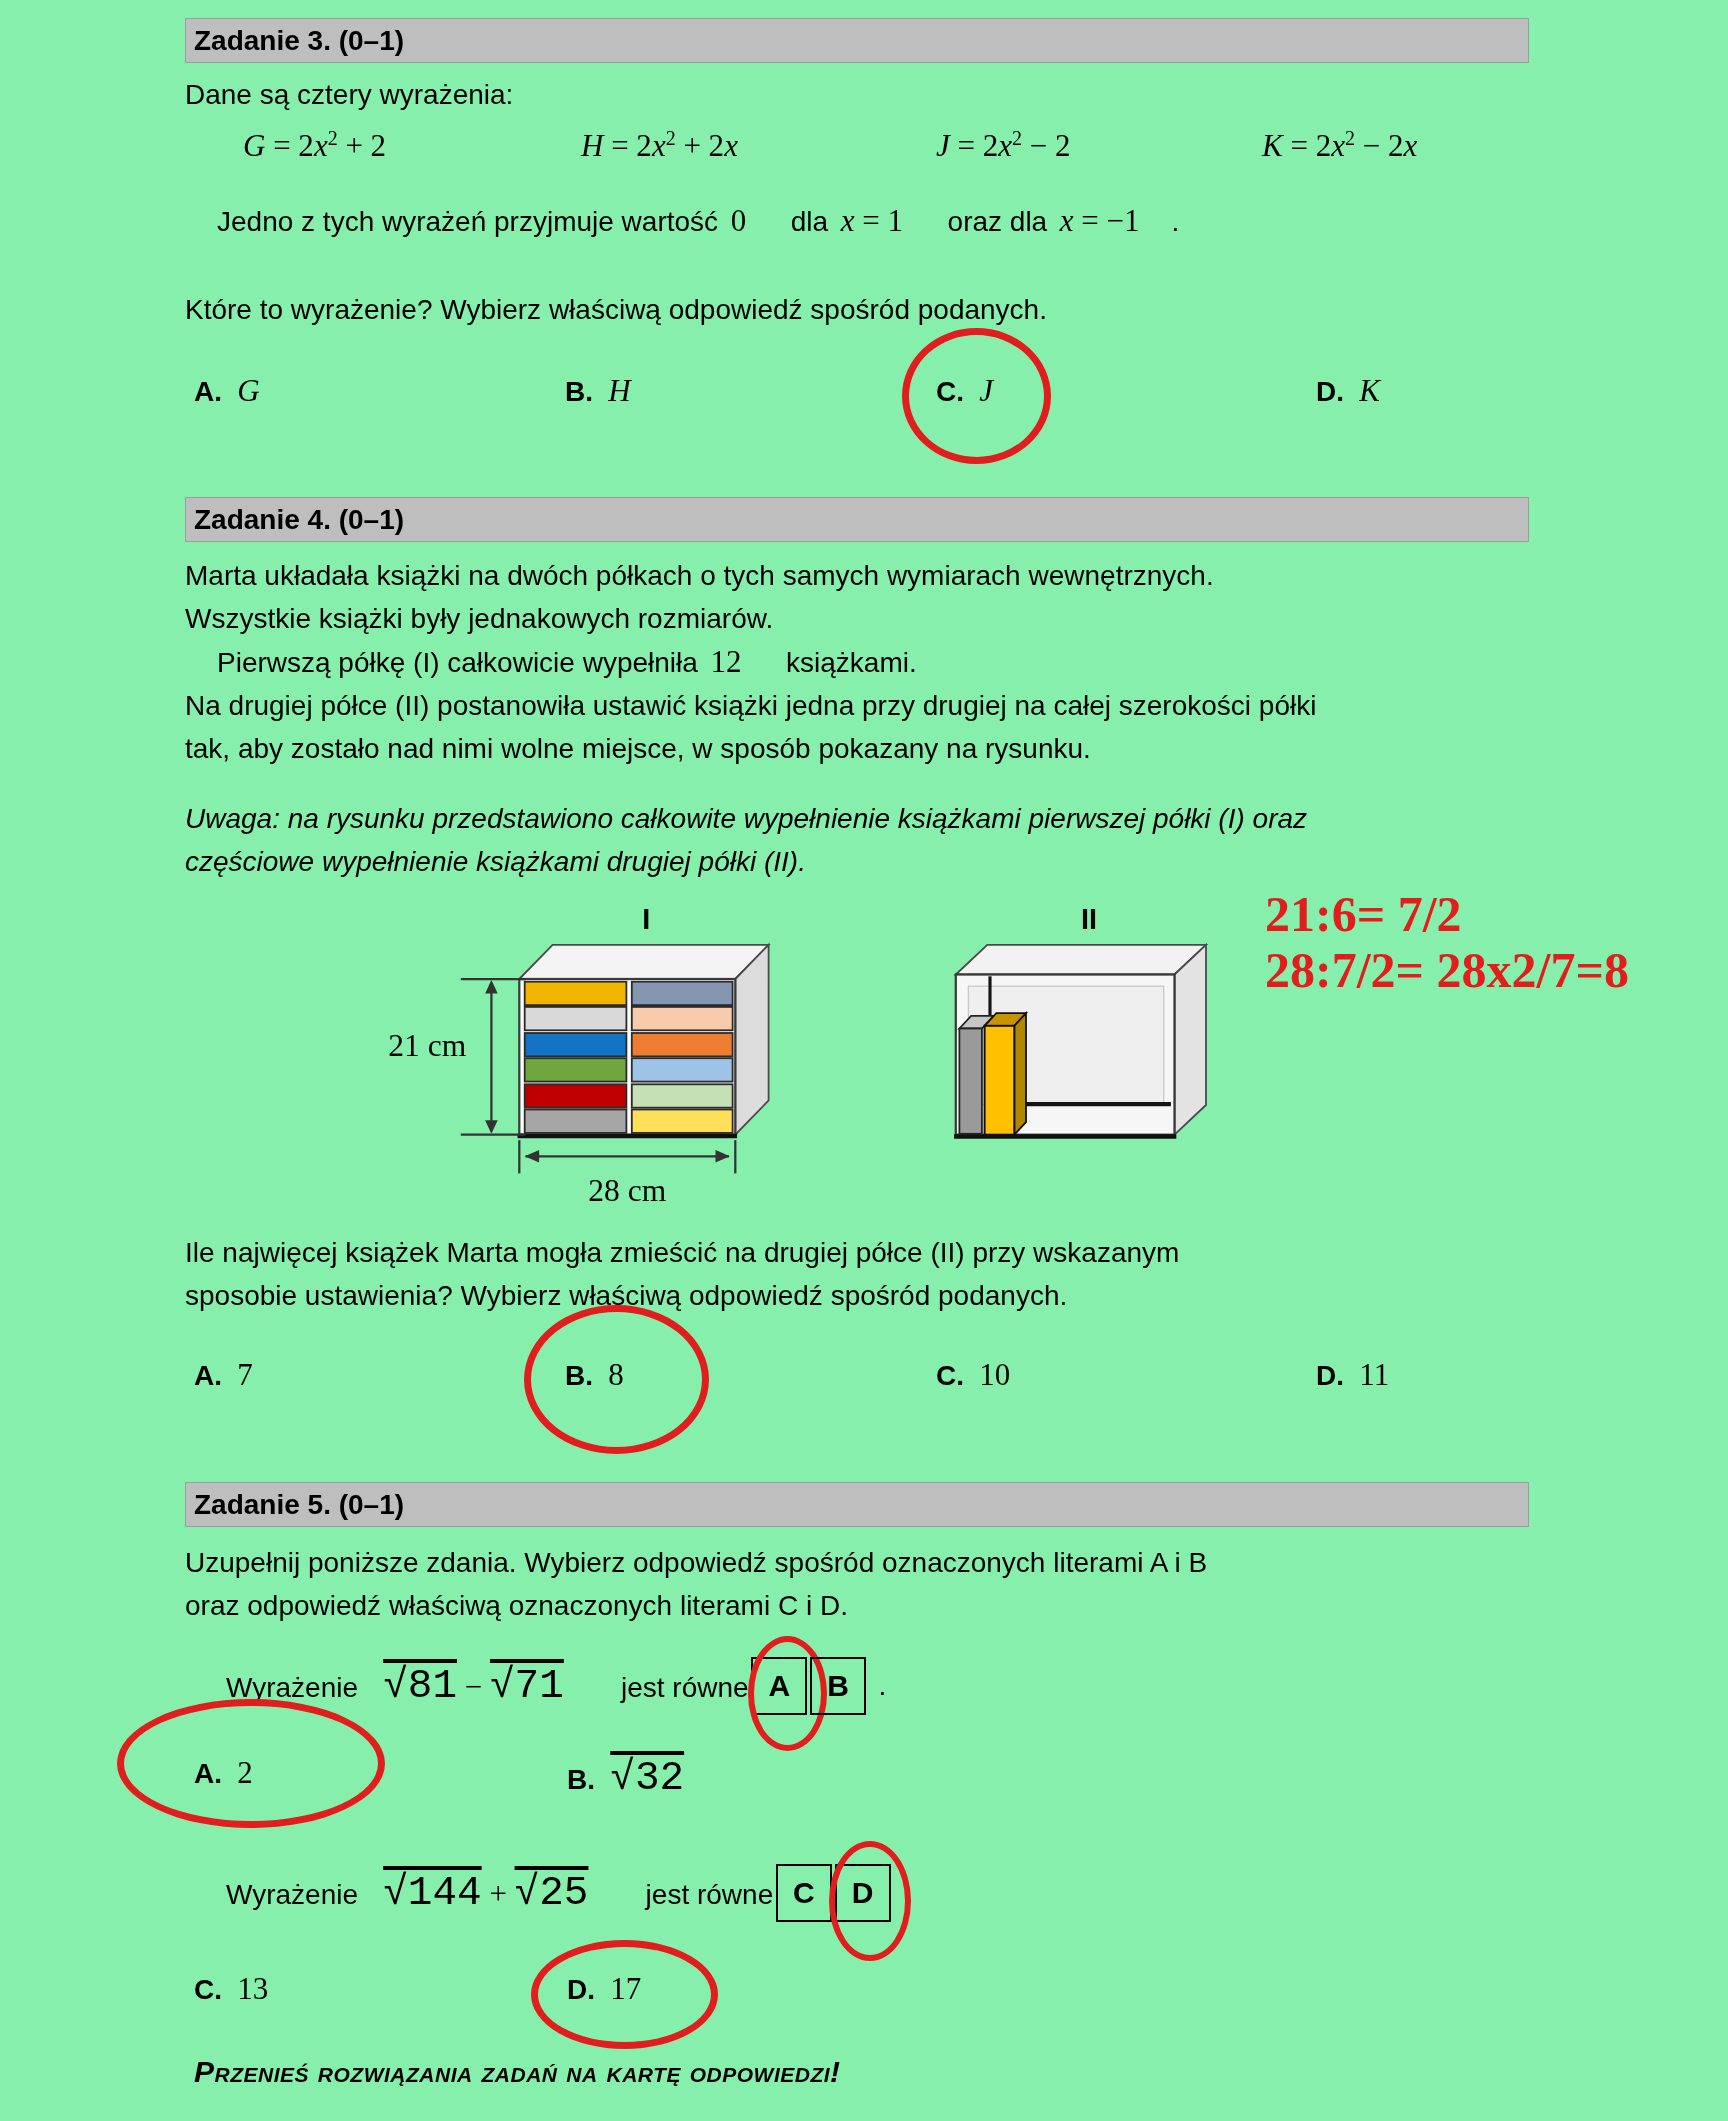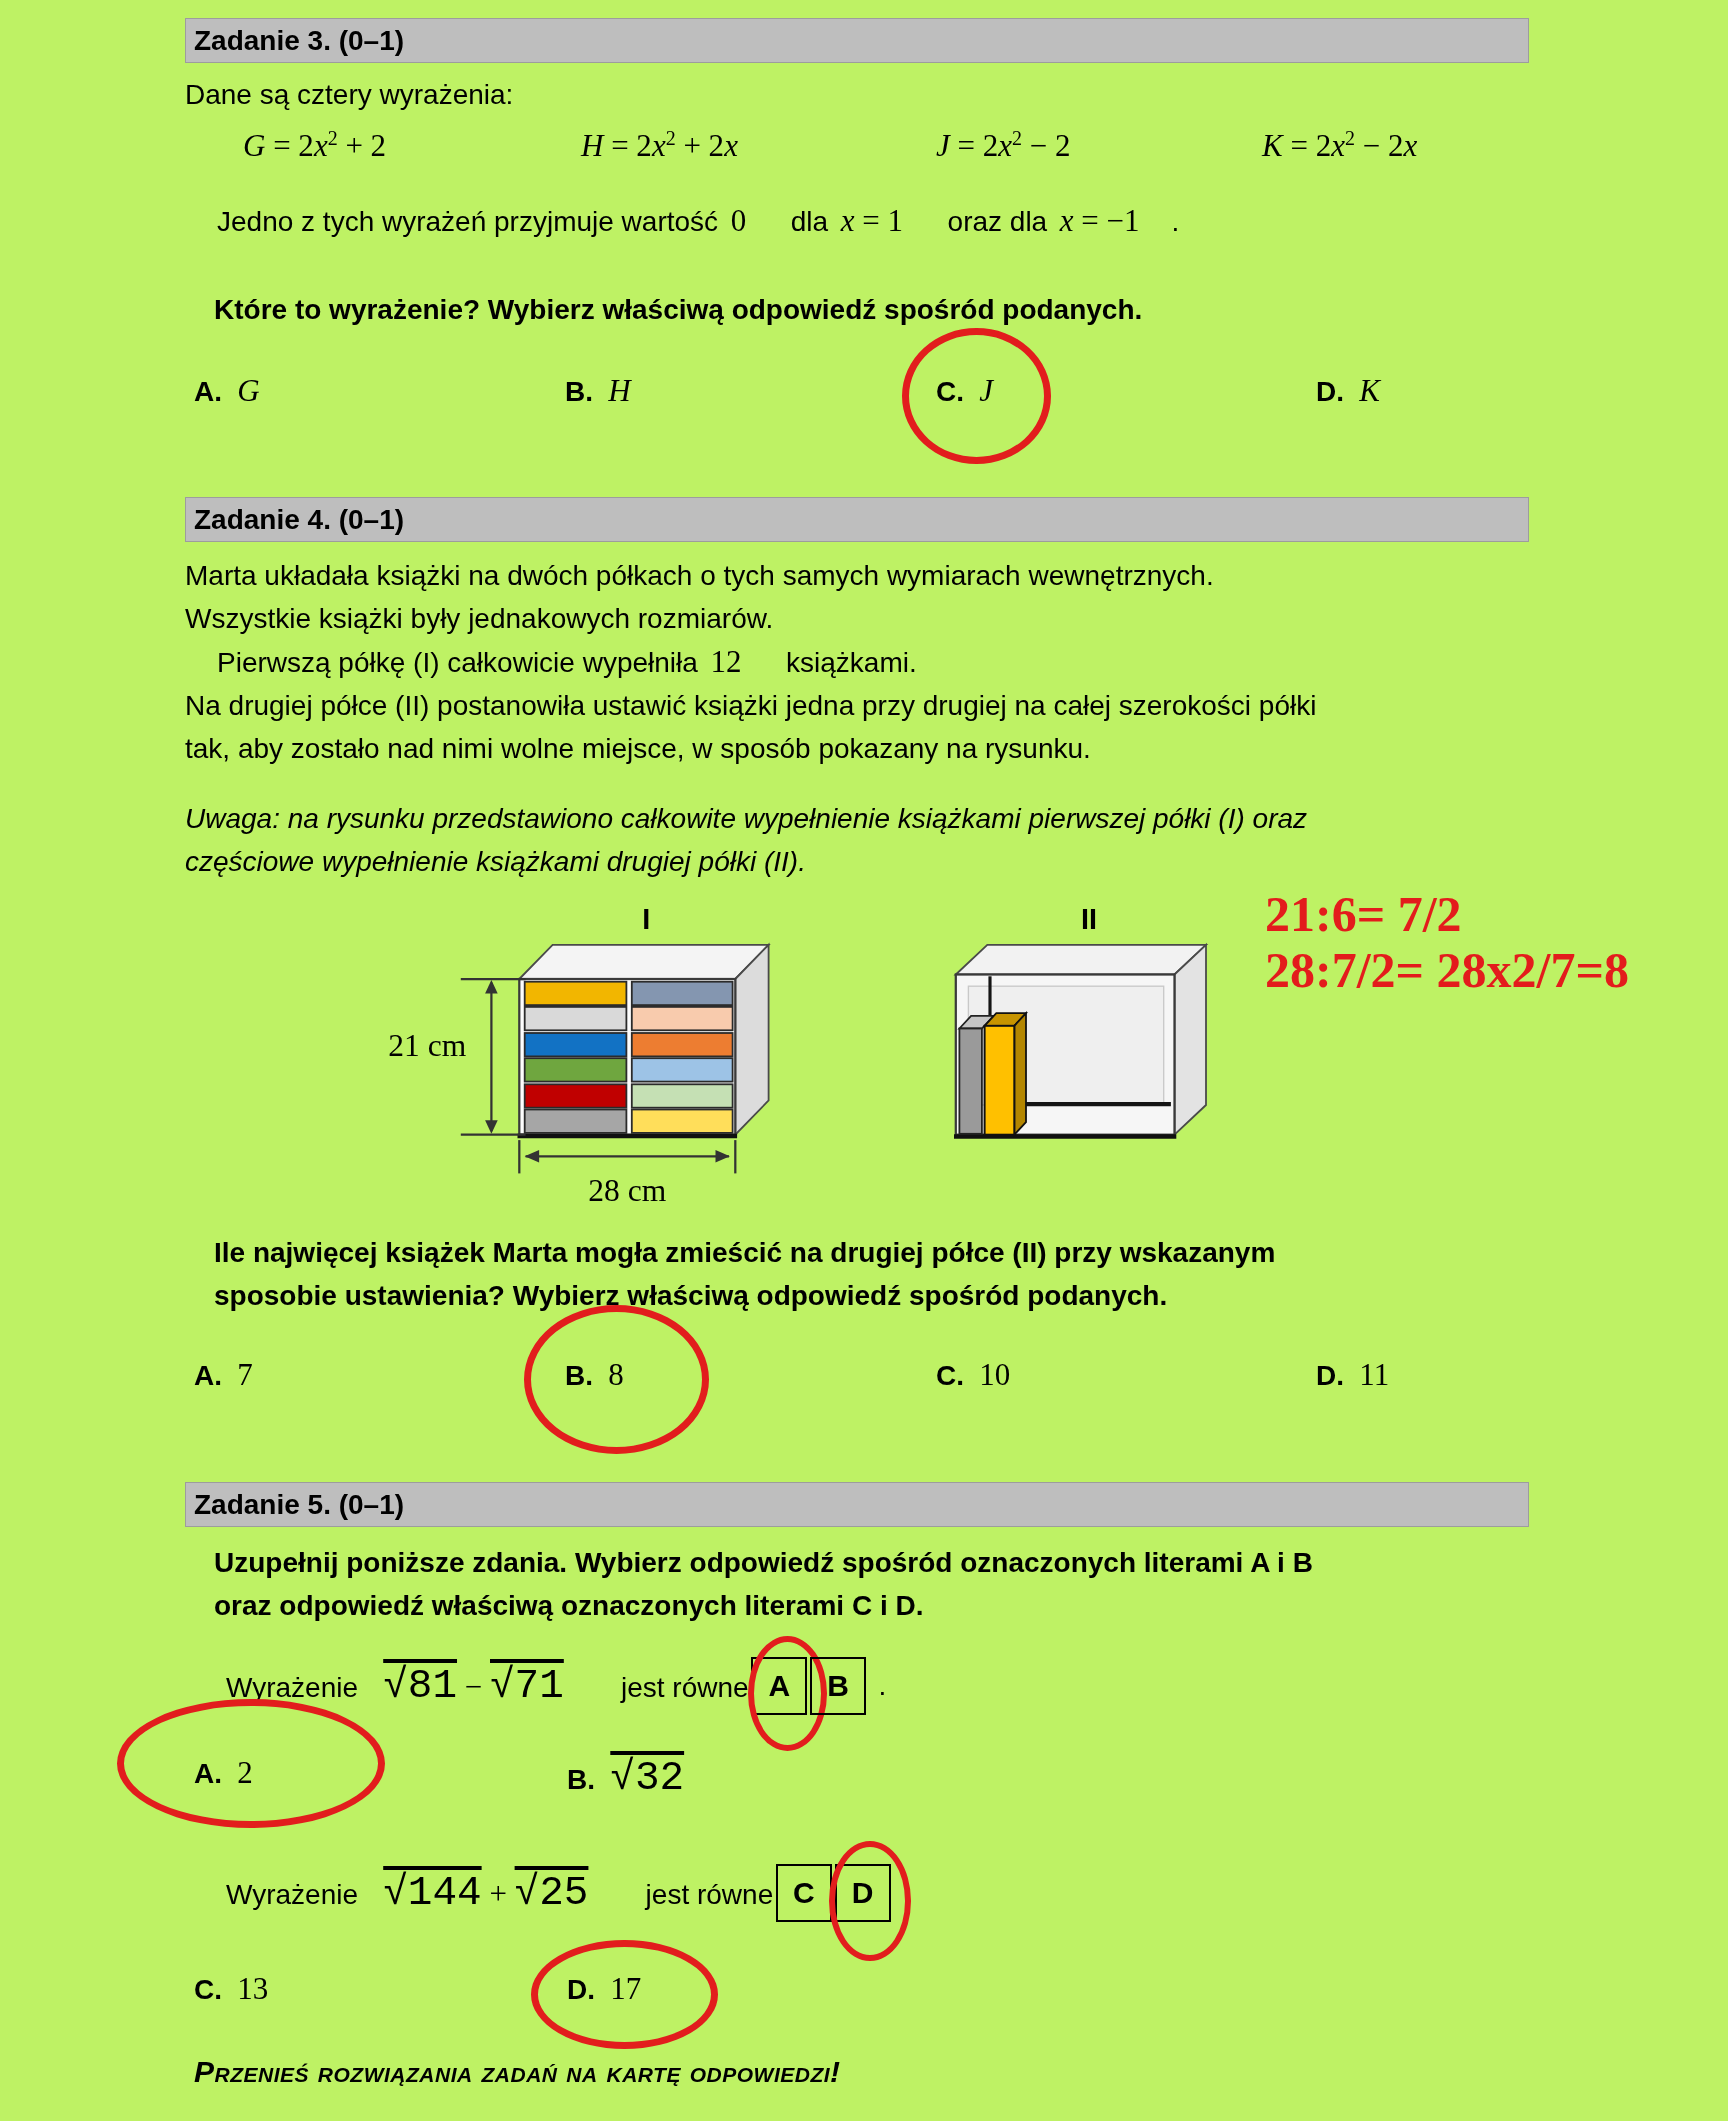--- a/index.html
+++ b/index.html
@@ -1,22 +1,22 @@
 <!DOCTYPE html>
 <html style="font-size:14.4px"><head>
 <meta charset="utf-8">
 <style>
   html,body{margin:0;padding:0;background:#ffffff;}
-  .page{position:relative;width:1728px;height:2122px;background:#bef264;
+  .page{position:relative;width:1728px;height:2122px;background:#86efac;
         font-family:"Liberation Sans",sans-serif;color:#000;overflow:hidden;}
   .bar{position:absolute;left:185px;width:1344px;height:45px;background:#bebebe;
        border:0.9px solid #9d9d9d;display:flex;align-items:center;padding-left:8px;
        box-sizing:border-box;font-weight:bold;font-size:28px;}
   .line{position:absolute;left:185px;font-size:28px;white-space:nowrap;}
-  .bold{font-weight:bold;margin-left:29px;}
+  .bold{font-weight:normal;}
   .ital{font-style:italic;}
   .para{position:absolute;left:185px;font-size:28px;line-height:43px;white-space:nowrap;}
   
   .m-t{font-family:"Liberation Sans",sans-serif;margin-left:32px;}
   .m-p{font-family:"Liberation Serif",serif;font-size:31px;}
   .m-v{font-family:"Liberation Serif",serif;font-style:italic;font-size:31px;}
   .m-s{font-family:"Liberation Serif",serif;font-size:20px;position:relative;top:-0.55em;}
   .m-r{font-family:Liberation Mono, monospace;font-size:41px;text-decoration:overline;}
   .m-sp{display:inline-block;width:12.6px;}
   .expr{position:absolute;font-size:31px;white-space:nowrap;}

